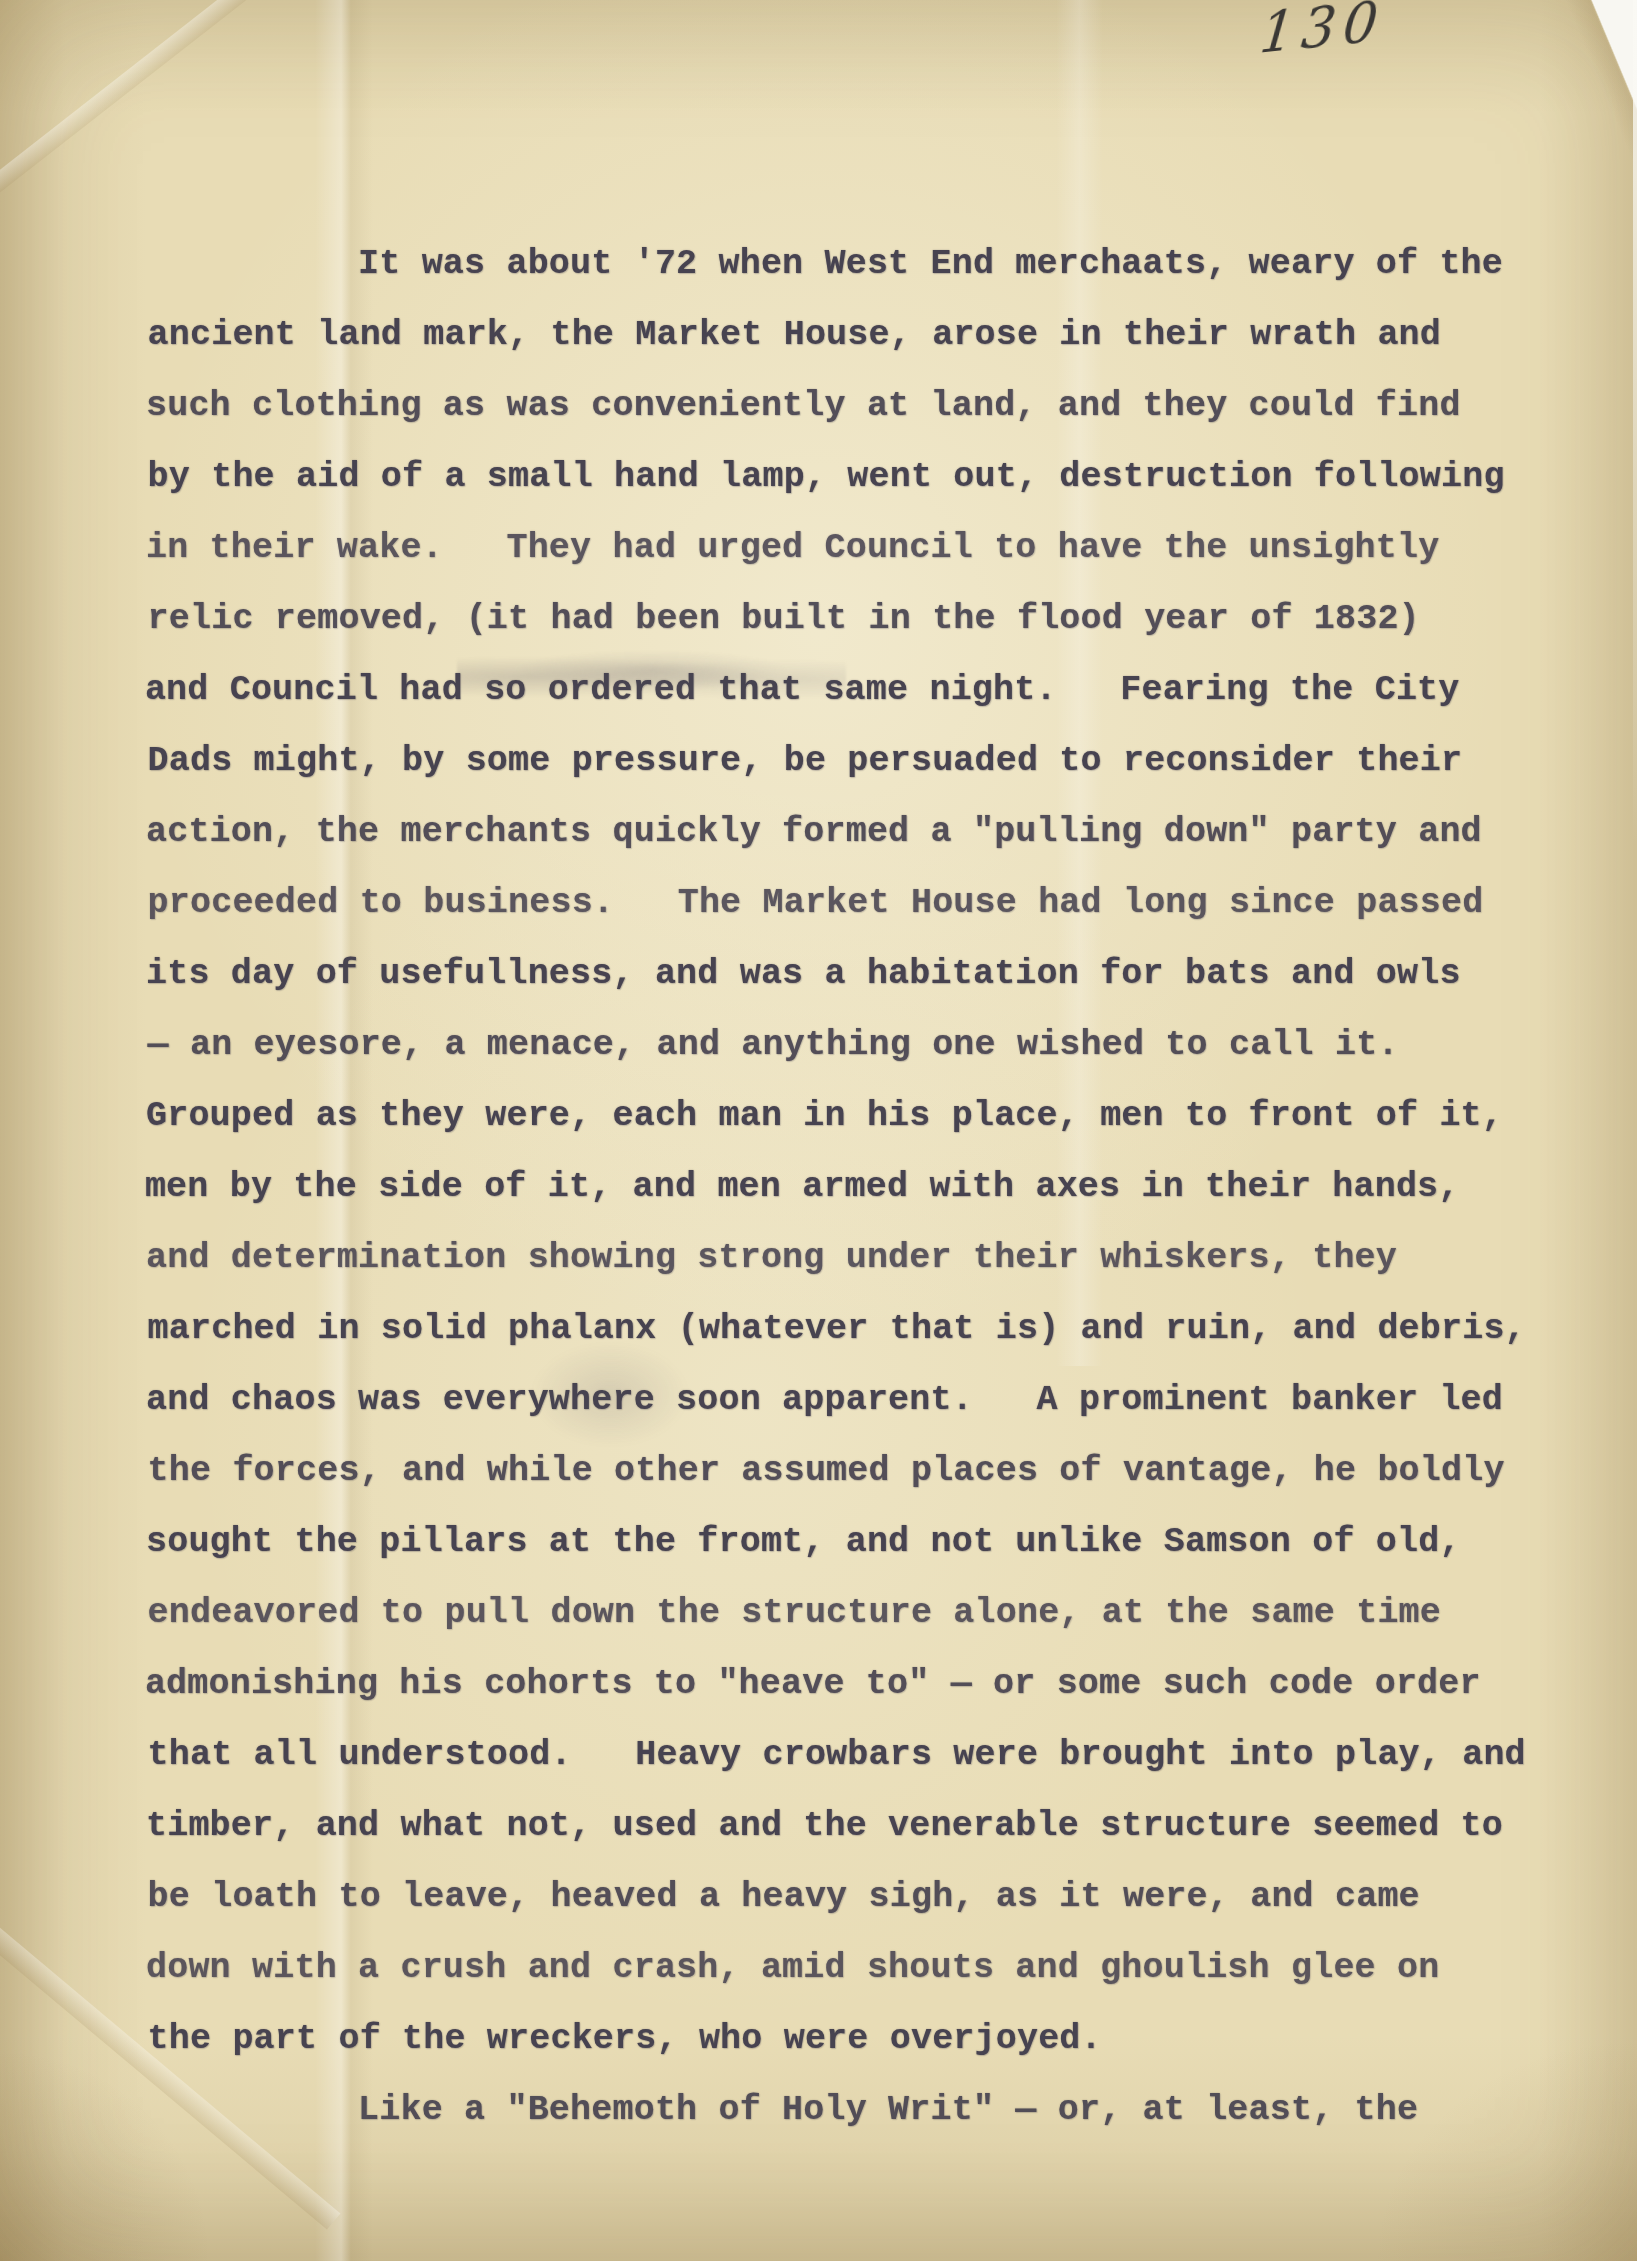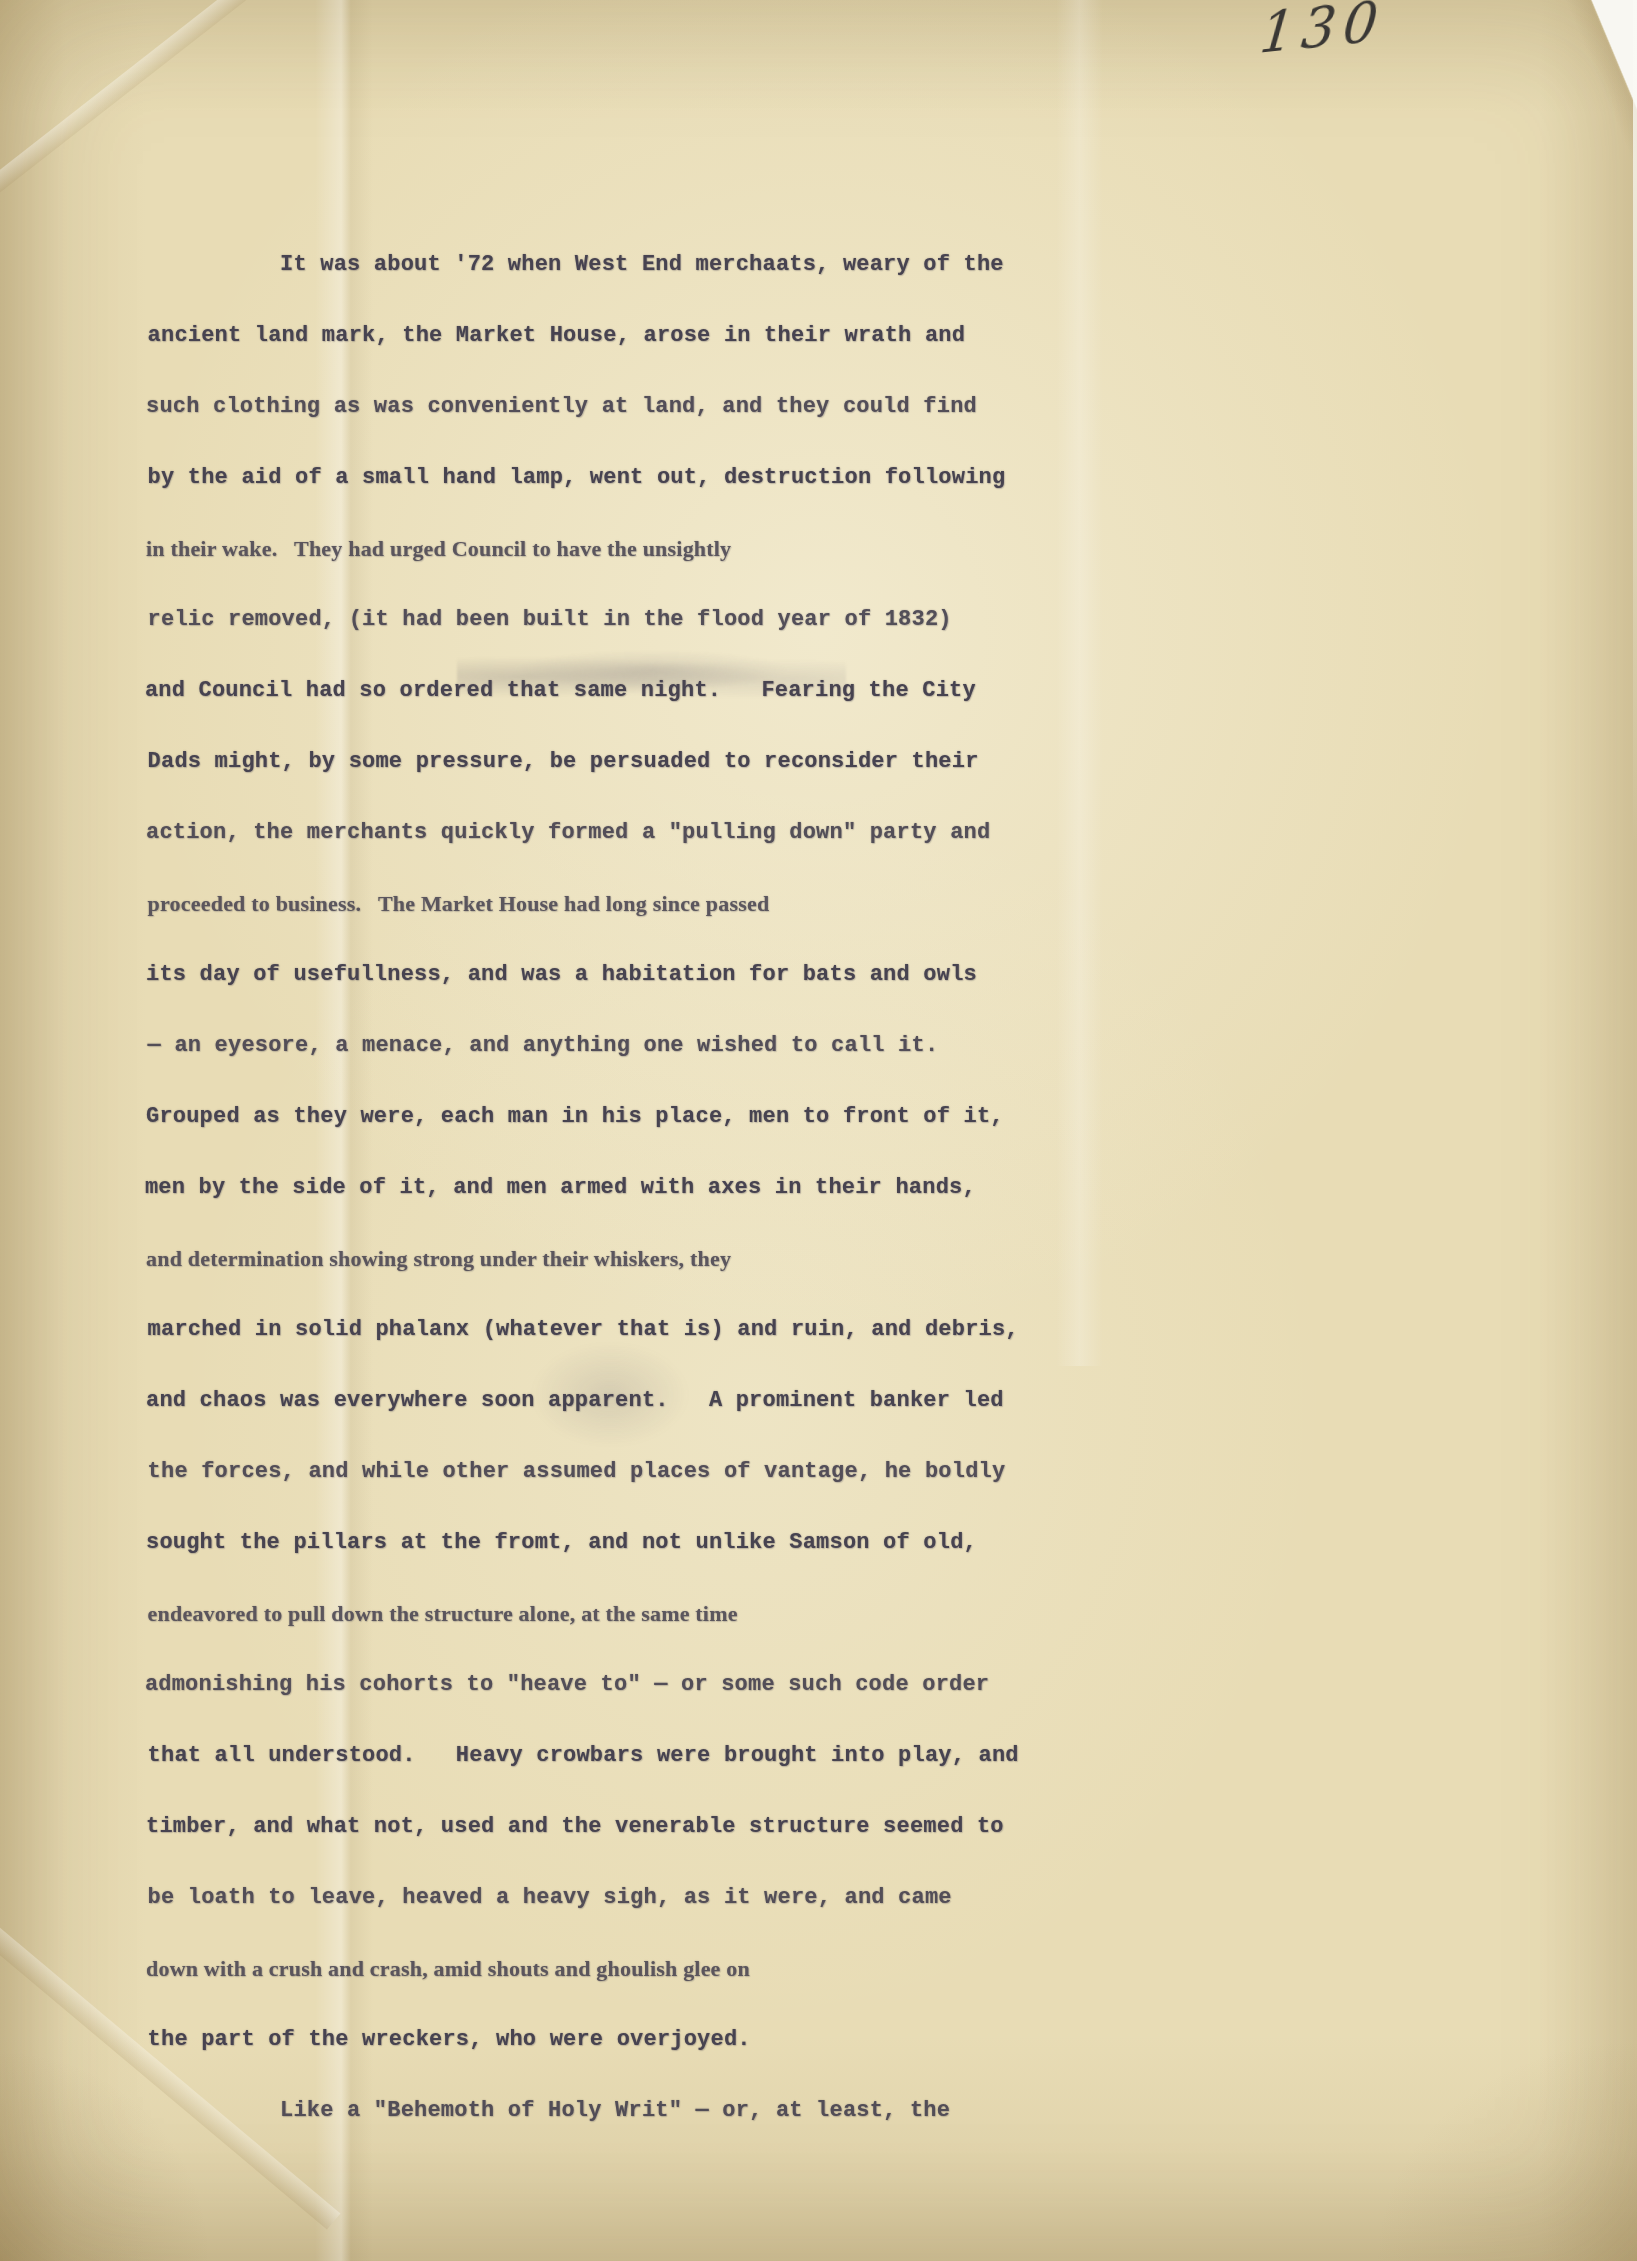--- a/index.html
+++ b/index.html
@@ -18,30 +18,30 @@
       linear-gradient(0deg, rgba(150,125,75,0.28), rgba(150,125,75,0.08) 5%, rgba(150,125,75,0) 10%),
       #e8dcb5;
     box-shadow: inset 0 0 137px rgba(120,95,50,0.22);
     font-family:"Liberation Sans", sans-serif;
   }
   
   .text{
     position:absolute;left:146px;top:229px;
     font-family:"Liberation Mono","DejaVu Sans Mono",monospace;
     font-weight:700;
-    font-size:22px;line-height:71px;letter-spacing:0.2px;
+    font-size:35px;line-height:71px;letter-spacing:0.2px;
     color:#474350;
     white-space:pre;
     filter:blur(0.3px);
     text-shadow:0 0 1.6px rgba(71,67,80,0.45), 0.8px 0.5px 1.1px rgba(71,67,80,0.22);
   }
   .line{min-height:71px;}
   .line:nth-child(2n){transform:translateX(1.6px);}
   .line:nth-child(3n){opacity:.93;}
-  .line:nth-child(5n){opacity:.88;font-family:Liberation Serif, serif;}
+  .line:nth-child(5n){opacity:.88;}
   .line:nth-child(7n){transform:translateX(-1.1px);}
   
   .pagenum{
     position:absolute;left:1260px;top:-4.2px;
     font-family:"DejaVu Serif",serif;font-style:italic;
     font-size:54px;color:#3a3835;
     letter-spacing:7.4px;
     transform:rotate(-6deg) skewX(-12deg);
     filter:blur(0.2px);
   }

